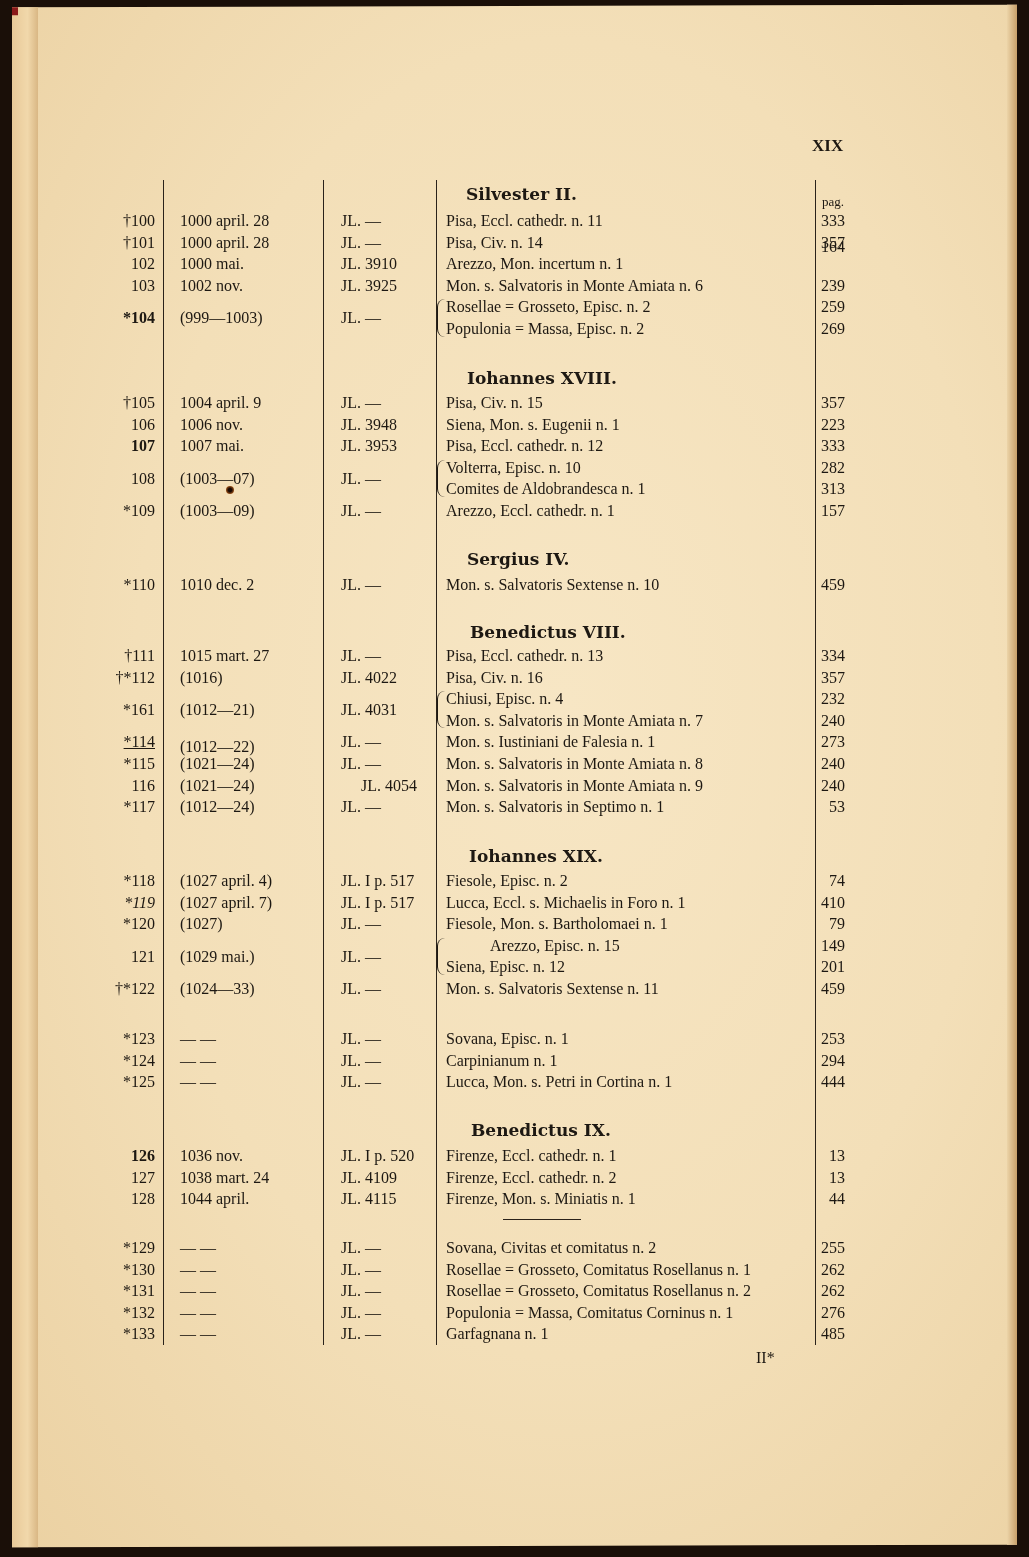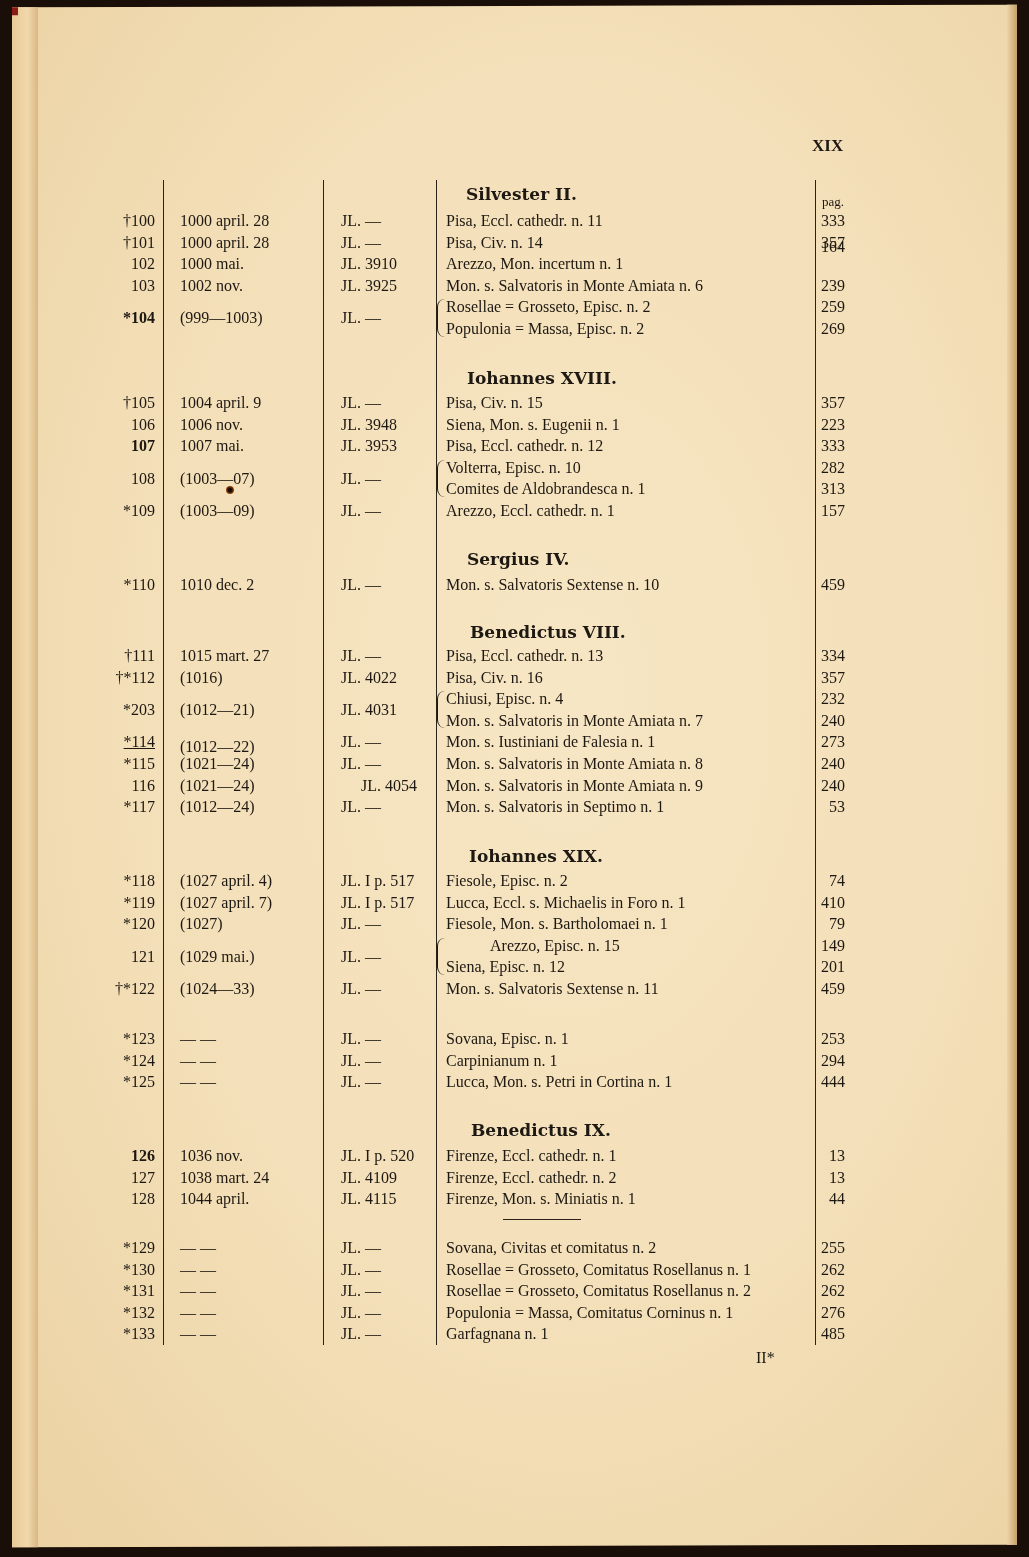--- a/index.html
+++ b/index.html
@@ -180,21 +180,21 @@
       <span class="pag" style="top: 645px;">334</span>
     </div>
     <div class="row" style="top: 0px; height: 0px;">
       <span class="num" style="top: 666.6px;">†*112</span>
       <span class="date" style="top: 666.6px;">(1016)</span>
       <span class="jl" style="top: 666.6px;">JL. 4022</span>
       <span class="loc" style="top: 666.6px;">Pisa, Civ. n. 16</span>
       <span class="pag" style="top: 666.6px;">357</span>
     </div>
     <div class="row" style="top: 0px; height: 0px;">
-      <span class="num" style="top: 699px;">*203</span>
+      <span class="num" style="top: 699px;">*161</span>
       <span class="date" style="top: 699px;">(1012—21)</span>
       <span class="jl" style="top: 699px;">JL. 4031</span>
       <span class="brace" style="top: 691.2px; height: 37.2px;"></span>
       <span class="loc" style="top: 688.2px;">Chiusi, Episc. n. 4</span>
       <span class="pag" style="top: 688.2px;">232</span>
       <span class="loc" style="top: 709.8px;">Mon. s. Salvatoris in Monte Amiata n. 7</span>
       <span class="pag" style="top: 709.8px;">240</span>
     </div>
     <div class="row" style="top: 0px; height: 0px;">
       <span class="num" style="top: 731.4px; text-decoration: underline;">*114</span>
@@ -226,21 +226,21 @@
     </div>
     <span class="pope" style="top: 846px; left: 469px;">Iohannes XIX.</span>
     <div class="row" style="top: 0px; height: 0px;">
       <span class="num" style="top: 870px;">*118</span>
       <span class="date" style="top: 870px;">(1027 april. 4)</span>
       <span class="jl" style="top: 870px;">JL. I p. 517</span>
       <span class="loc" style="top: 870px;">Fiesole, Episc. n. 2</span>
       <span class="pag" style="top: 870px;">74</span>
     </div>
     <div class="row" style="top: 0px; height: 0px;">
-      <span class="num" style="top: 891.6px;">*119</span>
+      <span class="num" style="top: 891.6px; font-style: italic;">*119</span>
       <span class="date" style="top: 891.6px;">(1027 april. 7)</span>
       <span class="jl" style="top: 891.6px;">JL. I p. 517</span>
       <span class="loc" style="top: 891.6px;">Lucca, Eccl. s. Michaelis in Foro n. 1</span>
       <span class="pag" style="top: 891.6px;">410</span>
     </div>
     <div class="row" style="top: 0px; height: 0px;">
       <span class="num" style="top: 913.2px;">*120</span>
       <span class="date" style="top: 913.2px;">(1027)</span>
       <span class="jl" style="top: 913.2px;">JL. —</span>
       <span class="loc" style="top: 913.2px;">Fiesole, Mon. s. Bartholomaei n. 1</span>

